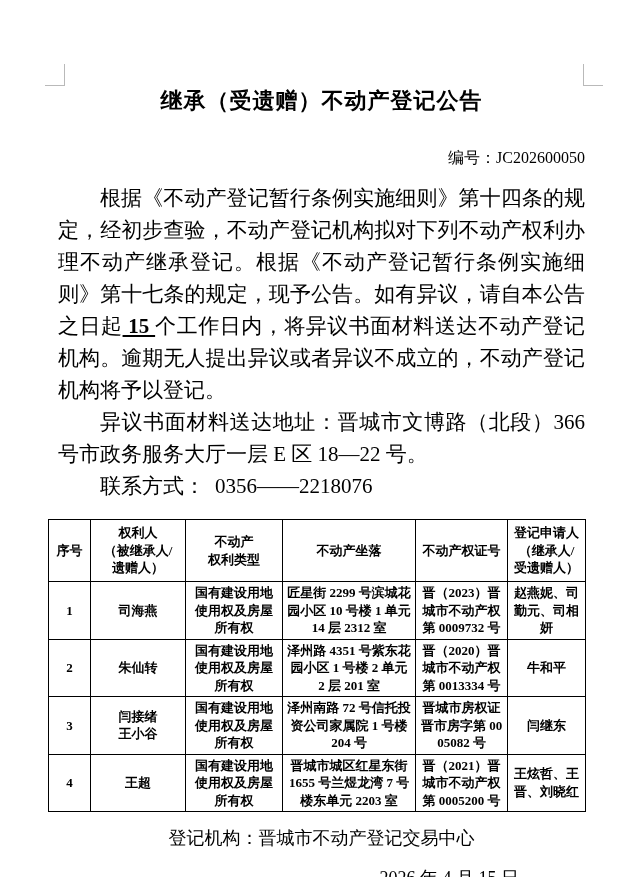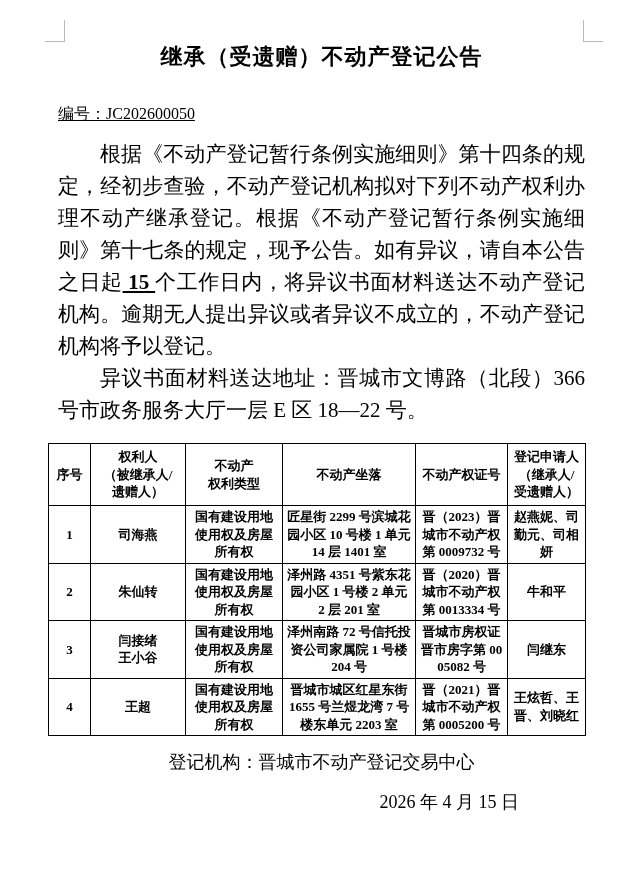--- a/index.html
+++ b/index.html
@@ -5,38 +5,38 @@
   * { box-sizing: border-box; }
   html, body { margin: 0; padding: 0; }
   body {
     width: 643px; height: 877px;
     background: #ffffff;
     color: #000000;
     font-family: "Liberation Serif", "DejaVu Serif", serif;
     position: relative;
     overflow: hidden;
   }
-  .page { position: relative; width: 643px; height: 621px; }
+  .page { position: relative; width: 643px; height: 621px; margin-top: 44px; }
 
   
   .crop-mark { position: absolute; width: 20px; height: 22px; top: 20px; }
   .crop-mark.tl { left: 45px; border-right: 1px solid #b9b9b9; border-bottom: 1px solid #b9b9b9; }
   .crop-mark.tr { left: 583px; border-left: 1px solid #b9b9b9; border-bottom: 1px solid #b9b9b9; }
 
   .content { padding: 41px 58px 0 58px; }
 
   .doc-title {
     font-size: 22px; font-weight: bold;
     text-align: center; margin: 0; letter-spacing: 1px;
     line-height: 32px;
   }
 
   .doc-number {
-    text-align: left; font-size: 16px;
-    margin-top: 29px; line-height: 24px; text-decoration: underline;
+    text-align: right; font-size: 16px;
+    margin-top: 29px; line-height: 24px;
   }
 
   .body-block { margin-top: 12px; }
   .body-block p {
     font-size: 21px; line-height: 32px;
     text-align: justify; margin: 0;
     text-indent: 2em;
   }
   .days-underline {
     font-weight: bold;
@@ -89,20 +89,21 @@
 
     <h1 class="doc-title">继承（受遗赠）不动产登记公告</h1>
 
     <div class="doc-number"><span>编号：</span><span>JC202600050</span></div>
 
     <div class="body-block">
       <p><span>根据《不动产登记暂行条例实施细则》第十四条的规定，经初步查验，不动产登记机构拟对下列不动产权利办理不动产继承登记。根据《不动产登记暂行条例实施细则》第十七条的规定，现予公告。如有异议，请自本公告之日起</span><span class="days-underline"> 15 </span><span>个工作日内，将异议书面材料送达不动产登记机构。逾期无人提出异议或者异议不成立的，不动产登记机构将予以登记。</span></p>
 
       <p>异议书面材料送达地址：晋城市文博路（北段）366 号市政务服务大厅一层 E 区 18—22 号。</p>
 
+      <p><span>联系方式：</span><span class="contact-value">0356——2218076</span></p>
     </div>
 
     <table class="registry">
       <colgroup>
         <col style="width:42px">
         <col style="width:95px">
         <col style="width:97px">
         <col style="width:133px">
         <col style="width:92px">
         <col style="width:78px">
@@ -120,21 +121,21 @@
           <th>登记申请人
 （继承人/
 受遗赠人）</th>
         </tr>
       </thead>
       <tbody>
         <tr>
           <td>1</td>
           <td>司海燕</td>
           <td>国有建设用地使用权及房屋所有权</td>
-          <td>匠星街 2299 号滨城花园小区 10 号楼 1 单元 14 层 1401 室</td>
+          <td>匠星街 2299 号滨城花园小区 10 号楼 1 单元 14 层 2312 室</td>
           <td>晋（2023）晋城市不动产权第 0009732 号</td>
           <td>赵燕妮、司勤元、司相妍</td>
         </tr>
         <tr>
           <td>2</td>
           <td>朱仙转</td>
           <td>国有建设用地使用权及房屋所有权</td>
           <td>泽州路 4351 号紫东花园小区 1 号楼 2 单元 2 层 201 室</td>
           <td>晋（2020）晋城市不动产权第 0013334 号</td>
           <td>牛和平</td>

